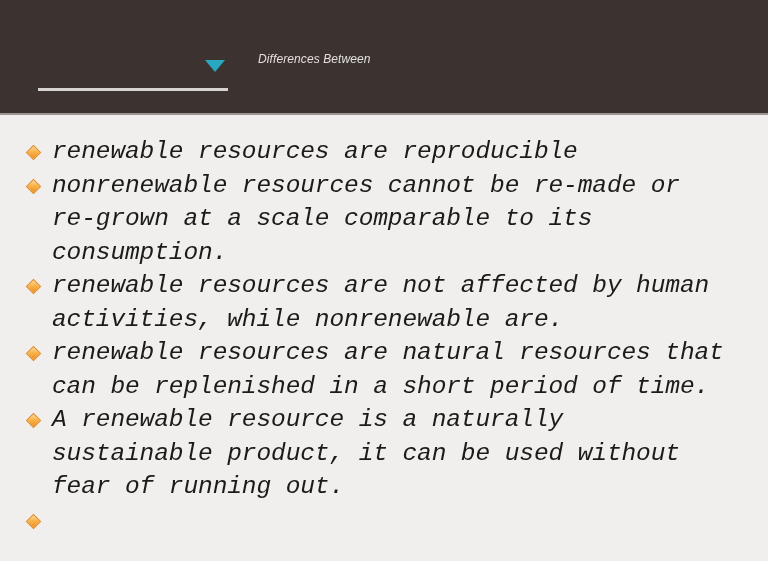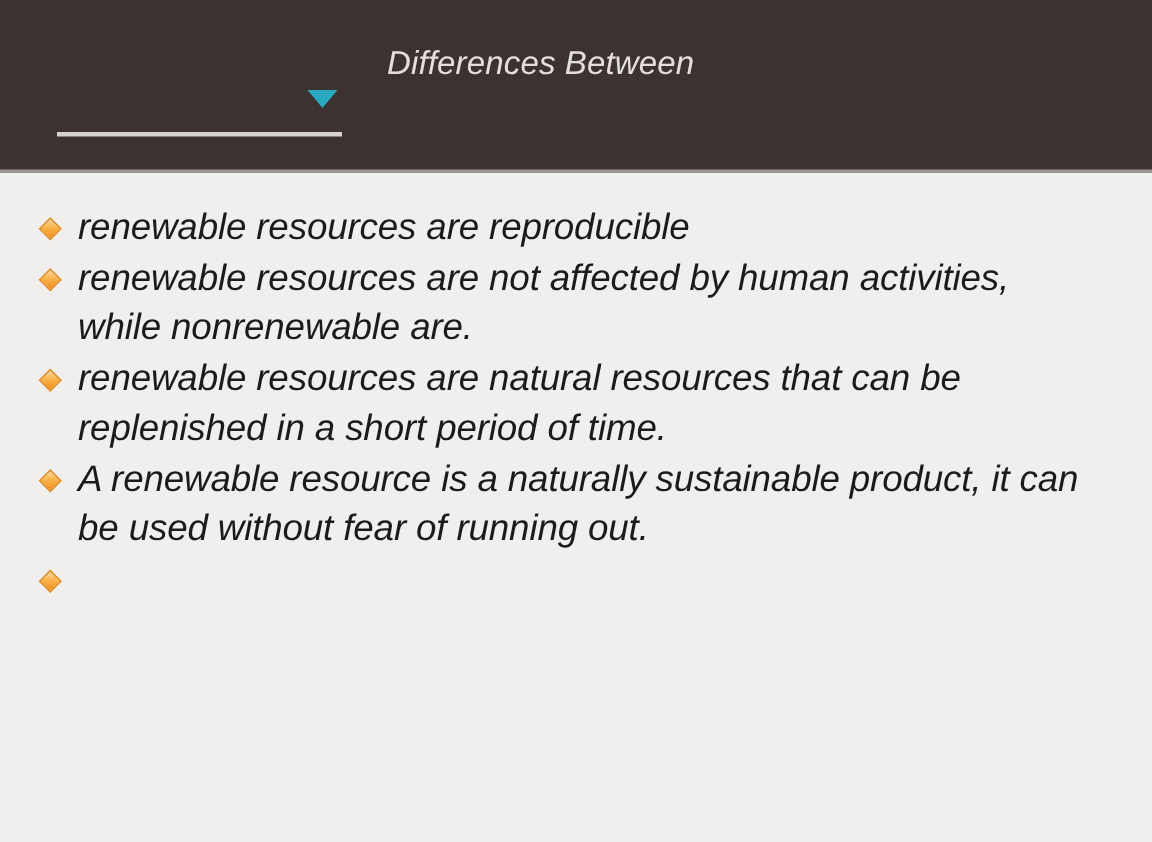--- a/index.html
+++ b/index.html
@@ -45,40 +45,41 @@
     top: 60px;
     width: 0;
     height: 0;
     border-left: 10px solid transparent;
     border-right: 10px solid transparent;
     border-top: 12px solid #29a8c0;
   }
   .header-title {
     position: absolute;
     left: 258px;
-    top: 28px;
+    top: 46px;
     width: 470px;
     color: #e2dfdd;
-    font-size: 22px;
+    font-size: 12px;
     font-style: italic;
     line-height: 27px;
     letter-spacing: 0.1px;
   }
   .header-title .t-line {
     display: block;
     white-space: nowrap;
   }
 
   
   .body {
     position: absolute;
     left: 0;
     top: 117px;
     width: 768px;
     height: 444px;
+    font-family: Liberation Mono, monospace;
   }
   .bullet-list {
     position: absolute;
     left: 26px;
     top: 18px;
     width: 700px;
     margin: 0;
     padding: 0;
     list-style: none;
   }
@@ -122,20 +123,24 @@
   </div>
 
   <div class="body">
     <ul class="bullet-list">
       <li class="bullet-item">
         <span class="bullet-marker"></span>
         <span class="bullet-text">renewable resources are reproducible</span>
       </li>
       <li class="bullet-item">
         <span class="bullet-marker"></span>
+        <span class="bullet-text">nonrenewable resources cannot be re-made or re-grown at a scale comparable to its consumption.</span>
+      </li>
+      <li class="bullet-item">
+        <span class="bullet-marker"></span>
         <span class="bullet-text">renewable resources are not affected by human activities, while nonrenewable are.</span>
       </li>
       <li class="bullet-item">
         <span class="bullet-marker"></span>
         <span class="bullet-text">renewable resources are natural resources that can be replenished in a short period of time.</span>
       </li>
       <li class="bullet-item">
         <span class="bullet-marker"></span>
         <span class="bullet-text">A renewable resource is a naturally sustainable product, it can be used without fear of running out.</span>
       </li>

